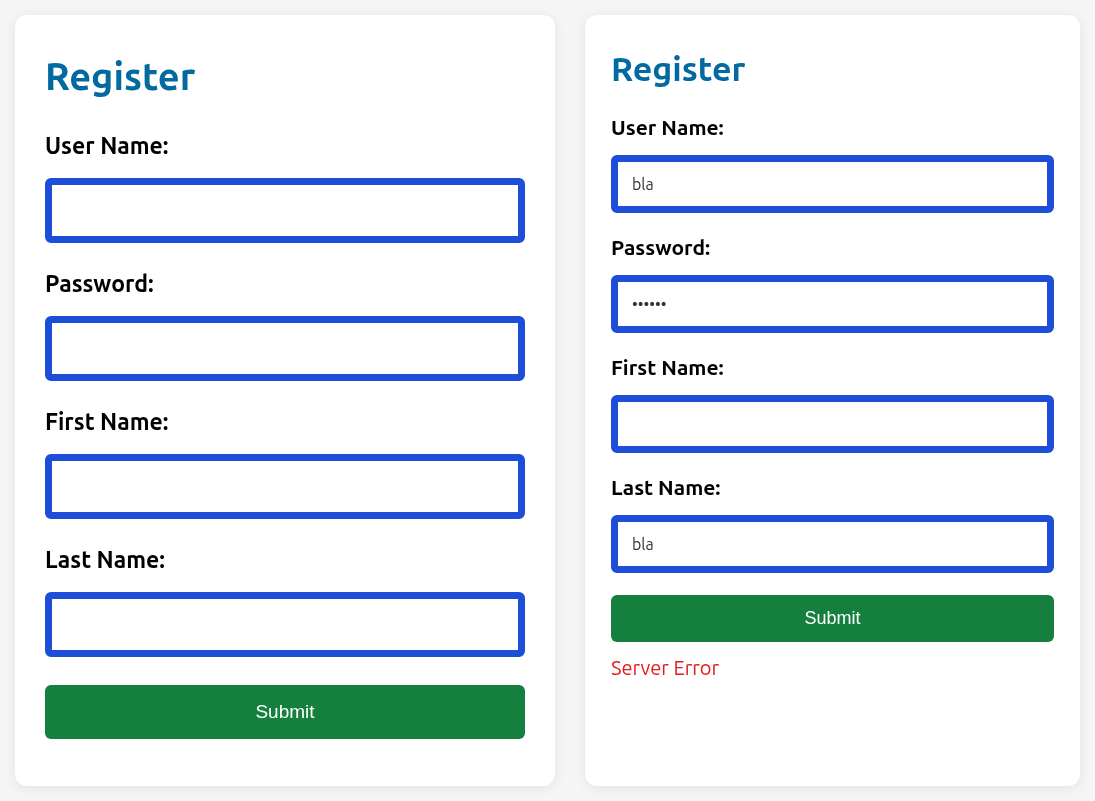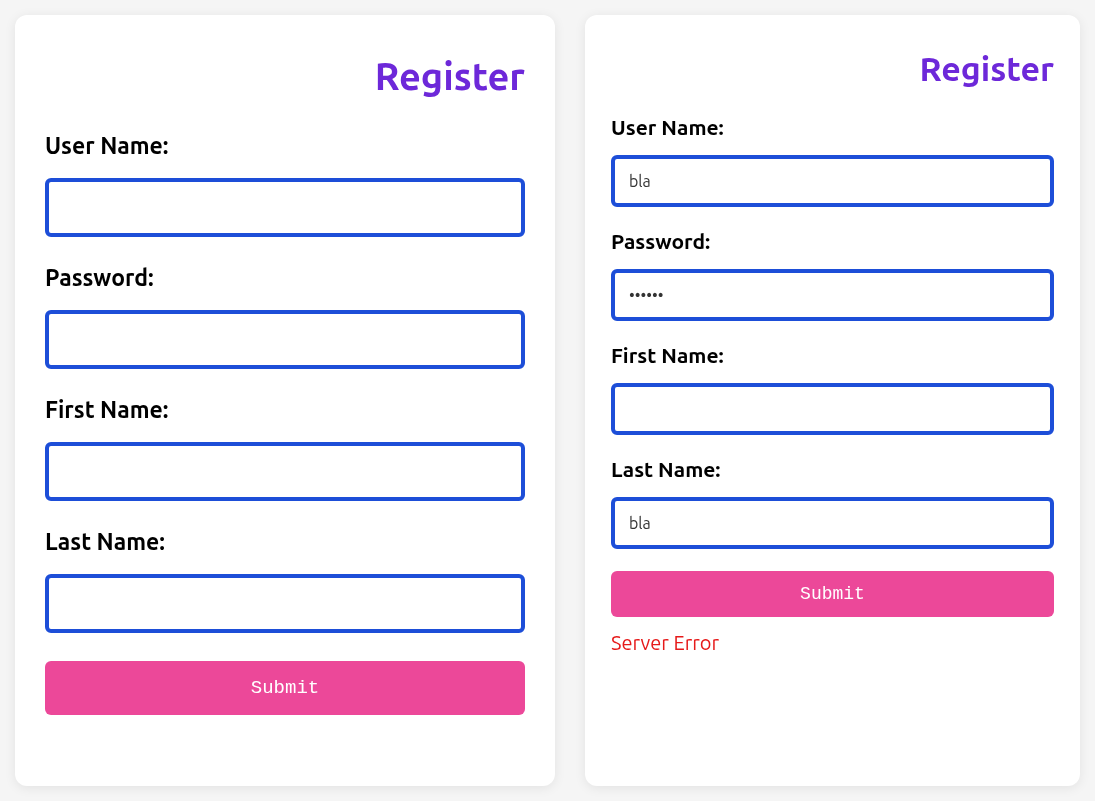--- a/index.html
+++ b/index.html
@@ -25,25 +25,25 @@
     }
     .card-left {
       padding-top: 40px;
     }
     .card-right {
       width: 495px;
       padding: 26px;
       padding-top: 34px;
     }
     h1 {
-      text-align: right;
+      text-align: left;
       font-size: 38px;
       font-weight: 700;
       margin-bottom: 36px;
-      color: #6d28d9;
+      color: #0369a1;
     }
     .card-right h1 {
       font-size: 34px;
       margin-bottom: 28px;
     }
     .form-group {
       margin-bottom: 28px;
     }
     .card-right .form-group {
       margin-bottom: 22px;
@@ -54,41 +54,41 @@
       font-weight: 700;
       margin-bottom: 20px;
       color: #000;
     }
     .card-right label {
       font-size: 21px;
       margin-bottom: 16px;
     }
     input[type="text"], input[type="password"] {
       width: 100%;
-      border: 4px solid #1d4ed8;
+      border: 7px solid #1d4ed8;
       border-radius: 6px;
       padding: 16px 14px;
       font-size: 17px;
       color: #333;
       background: #fff;
       font-family: inherit;
     }
     .card-right input[type="text"], .card-right input[type="password"] {
       padding: 13px 14px;
       font-size: 16px;
     }
     .submit-btn {
       width: 100%;
-      background: #ec4899;
+      background: #15803d;
       color: #fff;
       border: none;
       border-radius: 6px;
       padding: 16px;
       font-size: 19px;
-      font-family: Liberation Mono, monospace;
+      font-family: Liberation Sans, sans-serif;
       cursor: pointer;
     }
     .card-right .submit-btn {
       padding: 13px;
       font-size: 18px;
     }
     .error-msg {
       color: #e61919;
       font-size: 20px;
       margin-top: 14px;

